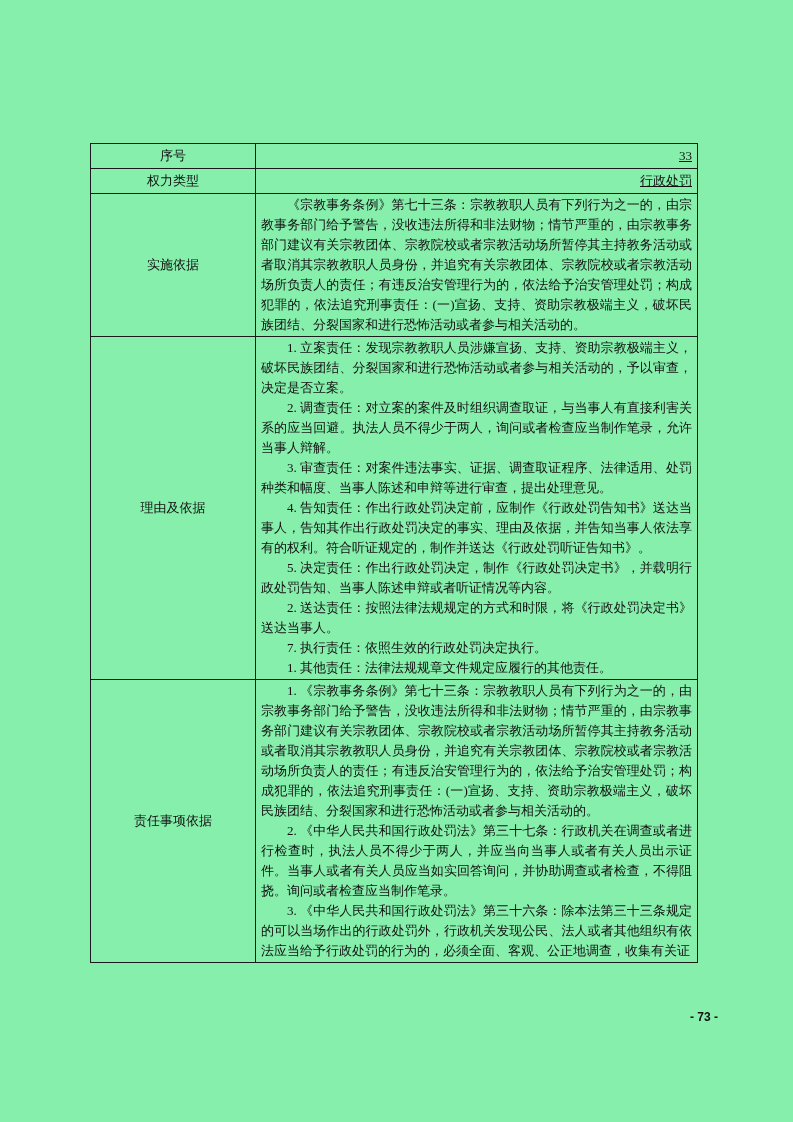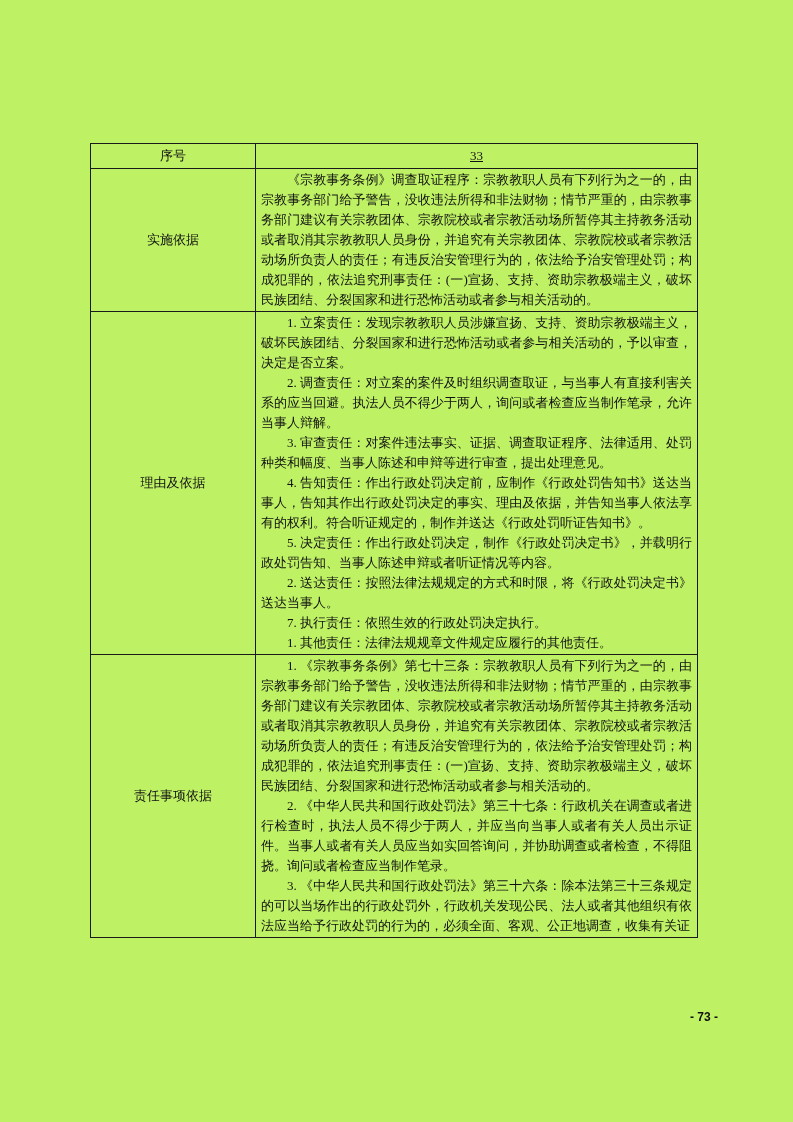--- a/index.html
+++ b/index.html
@@ -4,21 +4,21 @@
 <style>
   html, body {
     margin: 0;
     padding: 0;
     background: #ffffff;
   }
   .page {
     position: relative;
     width: 793px;
     height: 1122px;
-    background: #bef264;
+    background: #86efac;
     font-family: "Liberation Serif", "DejaVu Serif", serif;
     color: #111111;
     overflow: hidden;
   }
   table.power-table {
     position: absolute;
     left: 90px;
     top: 143px;
     width: 607px;
     border-collapse: collapse;
@@ -29,21 +29,21 @@
     font-size: 13px;
     line-height: 20px;
     vertical-align: middle;
     word-break: break-all;
   }
   td.label-cell {
     text-align: center;
     padding: 0 4px;
   }
   td.value-center {
-    text-align: center;
+    text-align: right;
     padding: 1px 5px;
     text-decoration: underline;
   }
   td.value-text {
     padding: 1px 5px;
     vertical-align: top;
   }
   .para {
     margin: 0;
     text-indent: 2em;
@@ -69,24 +69,28 @@
   <table class="power-table">
     <colgroup>
       <col style="width:165px">
       <col style="width:442px">
     </colgroup>
     <tbody>
       <tr class="h22">
         <td class="label-cell">序号</td>
         <td class="value-center">33</td>
       </tr>
+      <tr class="h22">
+        <td class="label-cell">权力类型</td>
+        <td class="value-center">行政处罚</td>
+      </tr>
       <tr>
         <td class="label-cell">实施依据</td>
         <td class="value-text">
-          <p class="para">《宗教事务条例》调查取证程序：宗教教职人员有下列行为之一的，由宗教事务部门给予警告，没收违法所得和非法财物；情节严重的，由宗教事务部门建议有关宗教团体、宗教院校或者宗教活动场所暂停其主持教务活动或者取消其宗教教职人员身份，并追究有关宗教团体、宗教院校或者宗教活动场所负责人的责任；有违反治安管理行为的，依法给予治安管理处罚；构成犯罪的，依法追究刑事责任：(一)宣扬、支持、资助宗教极端主义，破坏民族团结、分裂国家和进行恐怖活动或者参与相关活动的。</p>
+          <p class="para">《宗教事务条例》第七十三条：宗教教职人员有下列行为之一的，由宗教事务部门给予警告，没收违法所得和非法财物；情节严重的，由宗教事务部门建议有关宗教团体、宗教院校或者宗教活动场所暂停其主持教务活动或者取消其宗教教职人员身份，并追究有关宗教团体、宗教院校或者宗教活动场所负责人的责任；有违反治安管理行为的，依法给予治安管理处罚；构成犯罪的，依法追究刑事责任：(一)宣扬、支持、资助宗教极端主义，破坏民族团结、分裂国家和进行恐怖活动或者参与相关活动的。</p>
         </td>
       </tr>
       <tr>
         <td class="label-cell">理由及依据</td>
         <td class="value-text">
           <p class="para">1. 立案责任：发现宗教教职人员涉嫌宣扬、支持、资助宗教极端主义，破坏民族团结、分裂国家和进行恐怖活动或者参与相关活动的，予以审查，决定是否立案。</p>
           <p class="para">2. 调查责任：对立案的案件及时组织调查取证，与当事人有直接利害关系的应当回避。执法人员不得少于两人，询问或者检查应当制作笔录，允许当事人辩解。</p>
           <p class="para">3. 审查责任：对案件违法事实、证据、调查取证程序、法律适用、处罚种类和幅度、当事人陈述和申辩等进行审查，提出处理意见。</p>
           <p class="para">4. 告知责任：作出行政处罚决定前，应制作《行政处罚告知书》送达当事人，告知其作出行政处罚决定的事实、理由及依据，并告知当事人依法享有的权利。符合听证规定的，制作并送达《行政处罚听证告知书》。</p>
           <p class="para">5. 决定责任：作出行政处罚决定，制作《行政处罚决定书》，并载明行政处罚告知、当事人陈述申辩或者听证情况等内容。</p>

